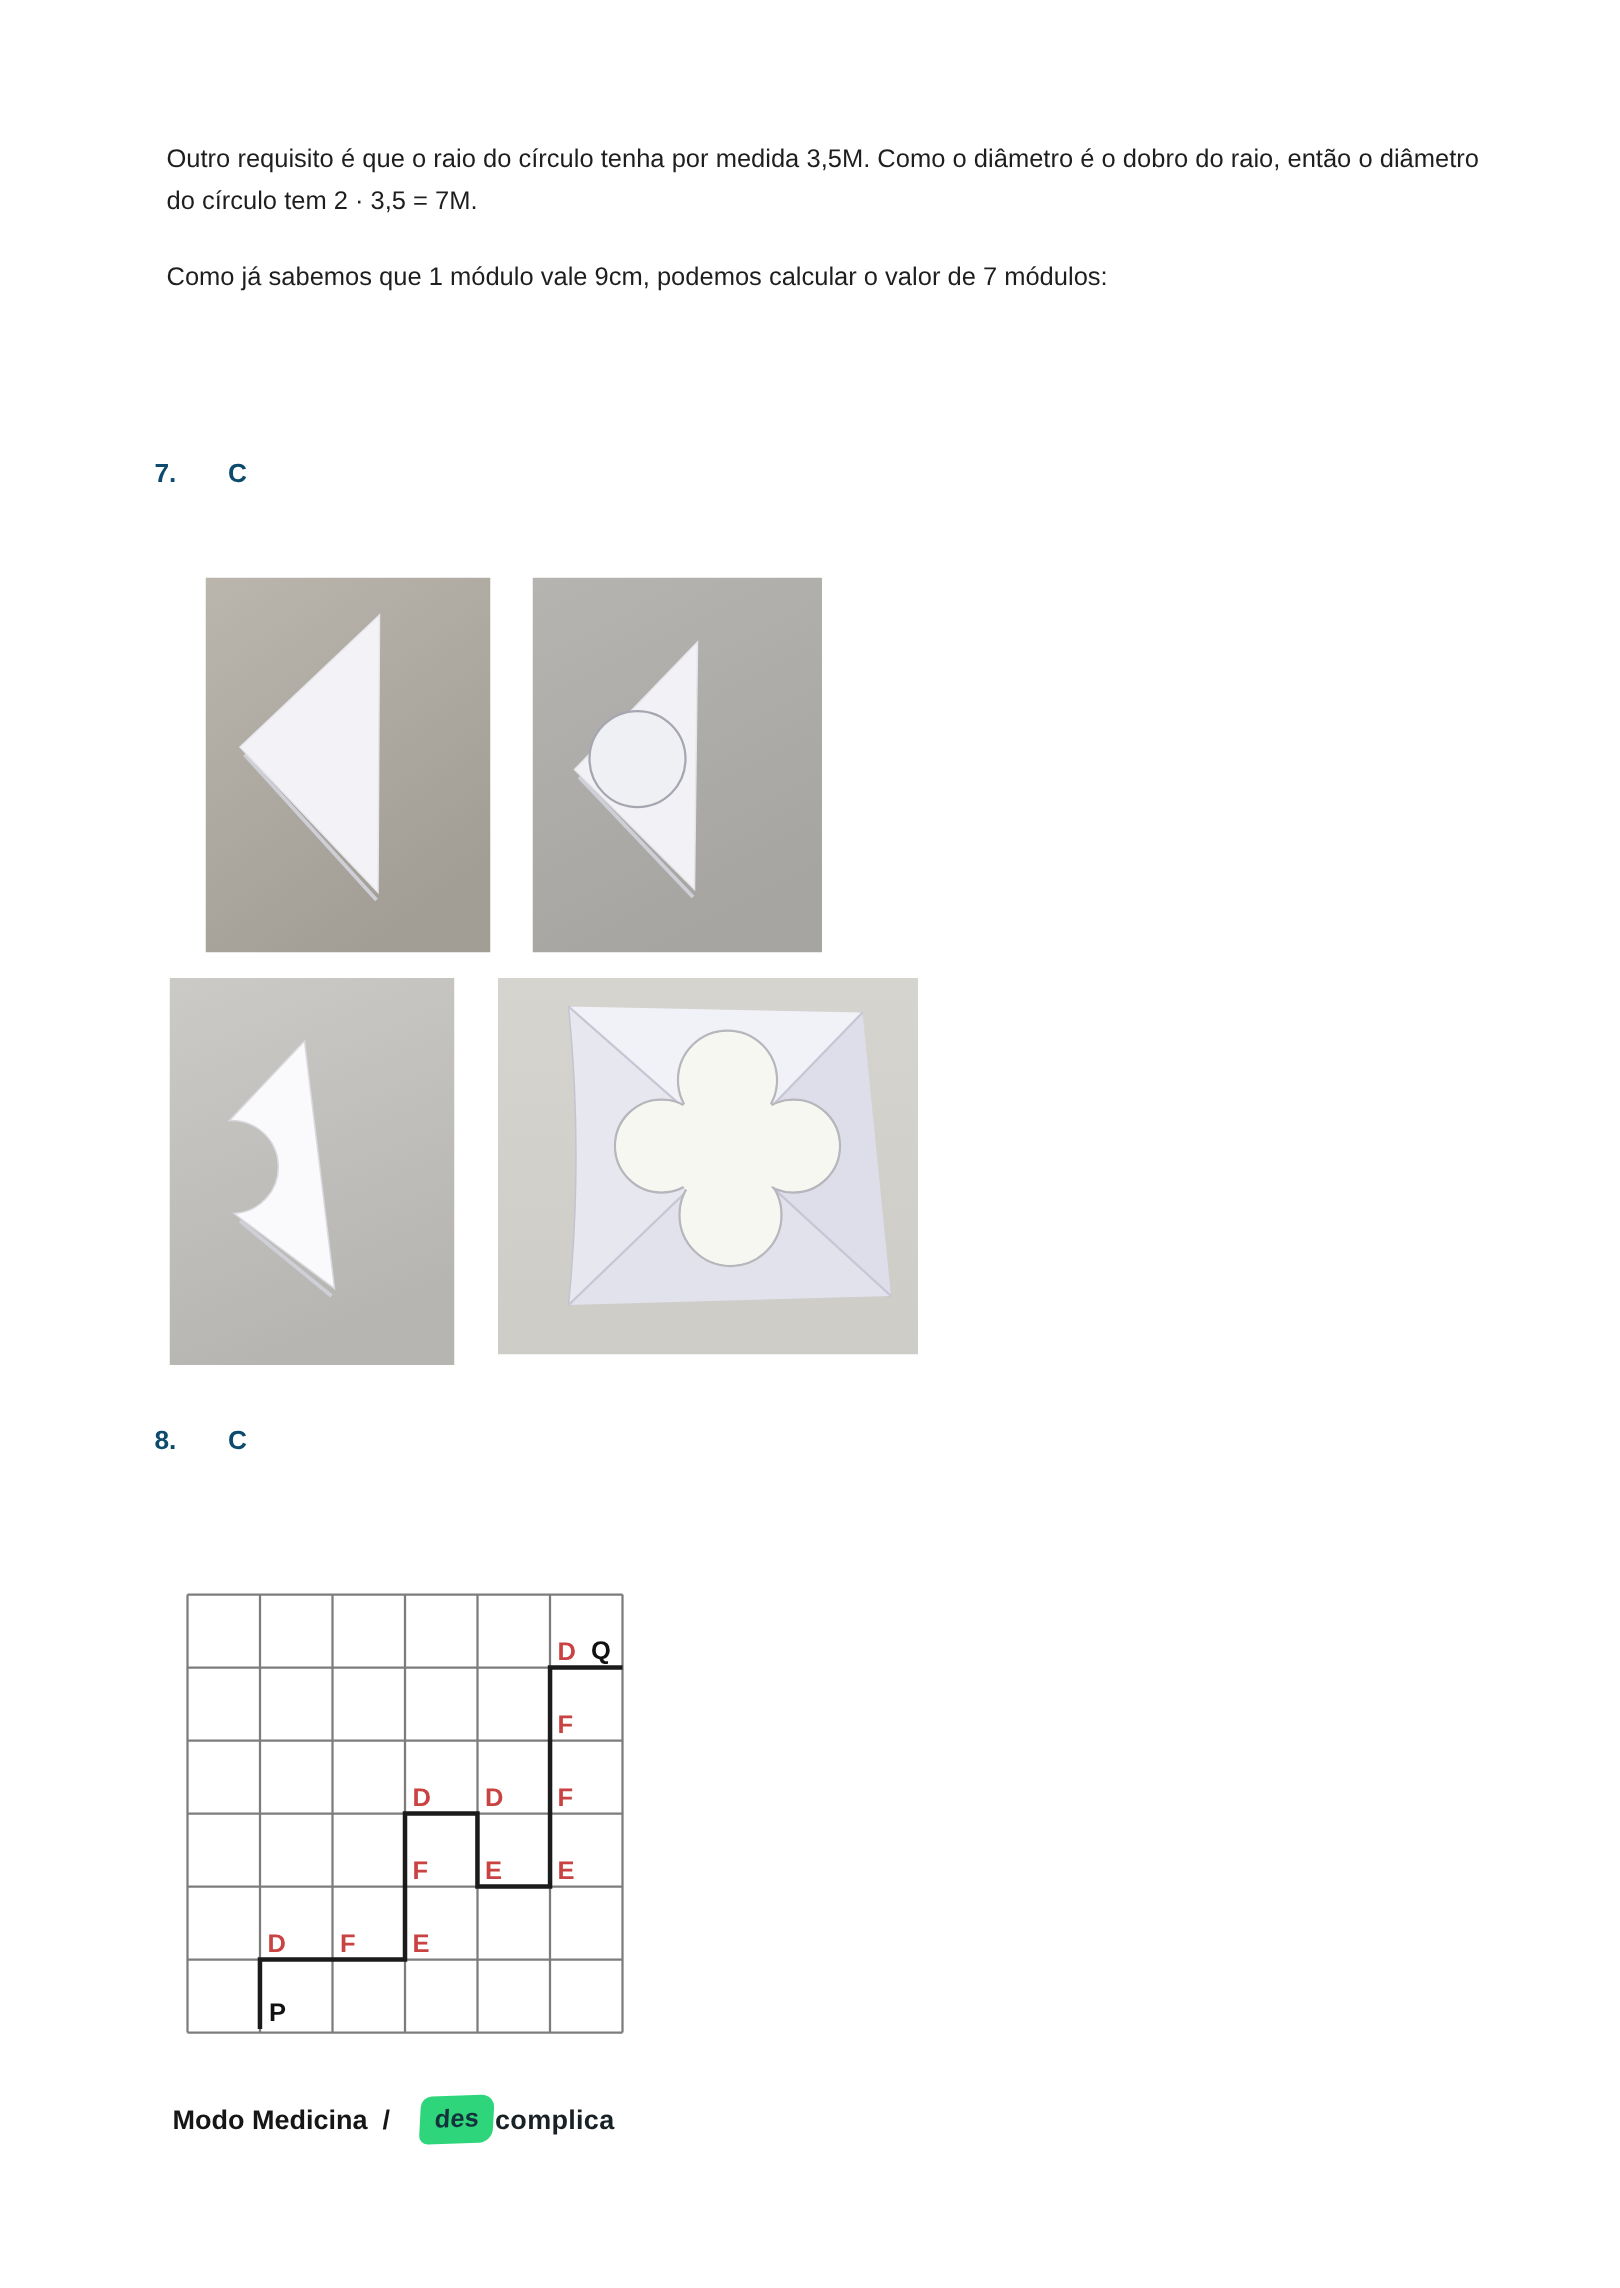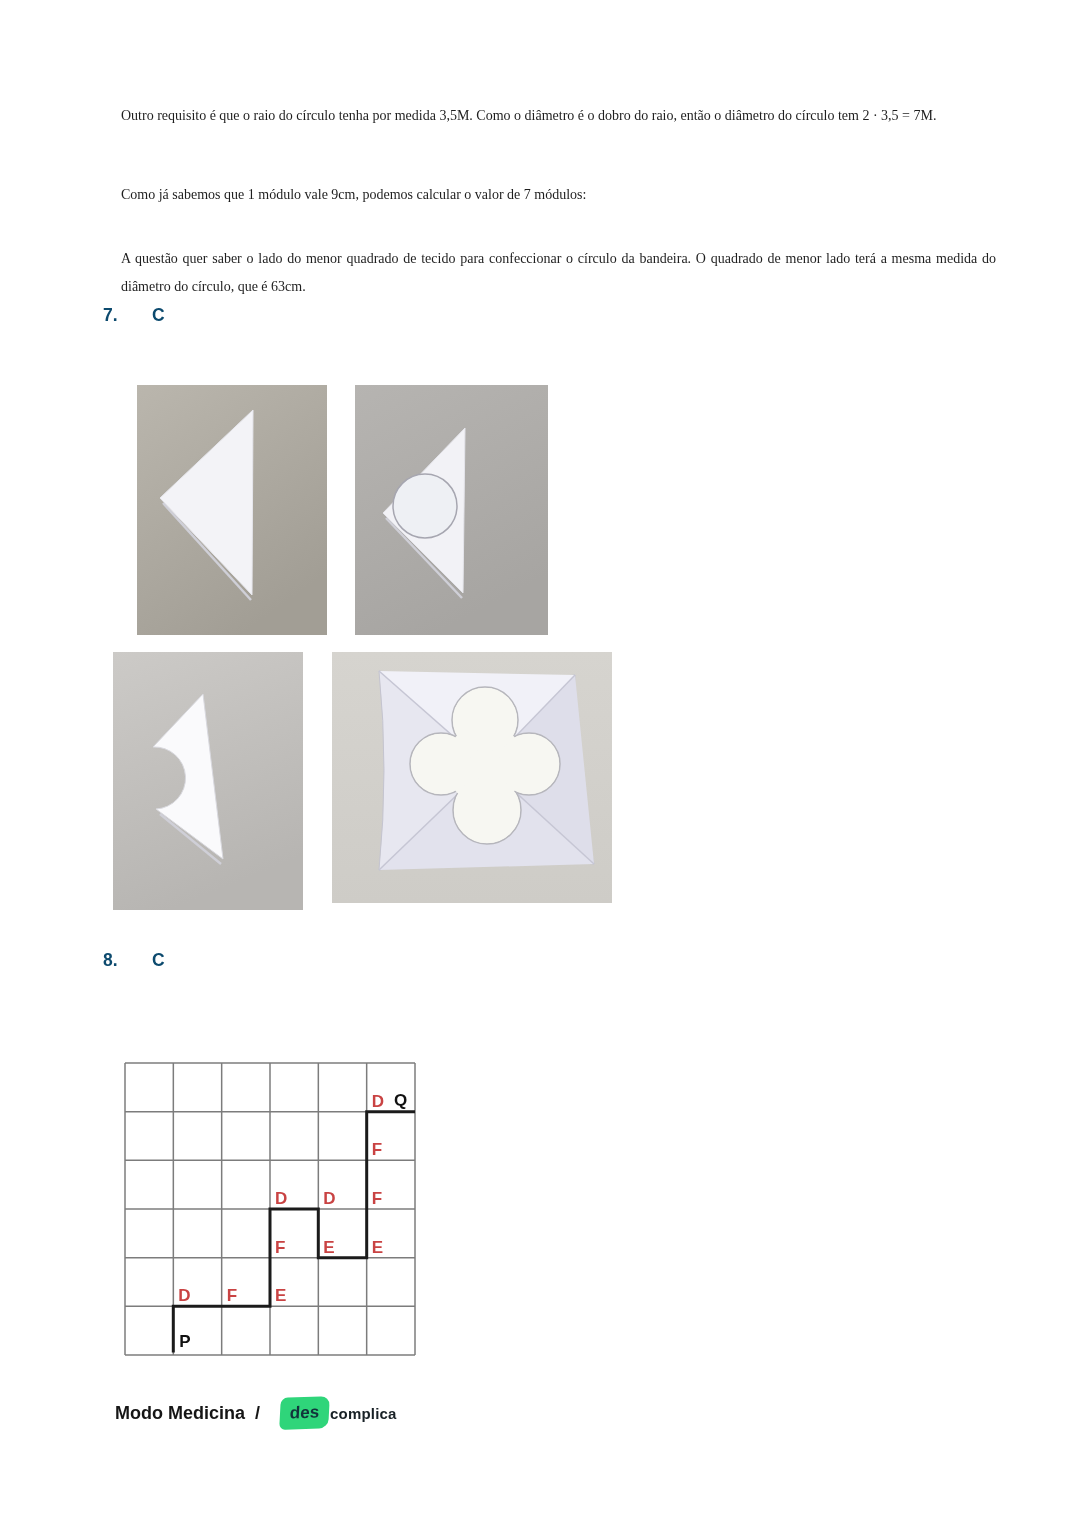--- a/index.html
+++ b/index.html
@@ -6,21 +6,21 @@
   .page{
     position:relative;
     width:1080px;height:1525px;
     background:#ffffff;
     font-family:"Liberation Sans",sans-serif;
     color:#1e1e1e;
     overflow:hidden;
   }
   .para{
     position:absolute;left:103px;width:875px;
-    margin:18px;font-size:14px;line-height:28px;color:#1e1e1e;font-family:Liberation Serif, serif;
+    margin:8px;font-size:17px;line-height:28px;color:#1e1e1e;
   }
   .justify{text-align:justify;}
   .qhead{
     position:absolute;left:103px;
     font-size:17.5px;font-weight:700;color:#0c4a6e;
   }
   .qnum{display:inline-block;width:49px;}
   .figure{position:absolute;}
   .figure svg{display:block;}
   .grid-diagram{position:absolute;left:122px;top:1060px;}
@@ -32,36 +32,35 @@
   .footer .sep{margin-left:10px;}
   .logo{display:flex;align-items:center;margin-left:20px;}
   .logo-des{
     display:flex;align-items:center;justify-content:center;
     width:49px;height:32px;
     border-radius:7px 9px 9px 6px;
     transform:skew(-3deg,-2deg);
     color:#12333b;font-size:17px;font-weight:700;
   }
   .logo-rest{
-    margin-left:1px;color:#182126;font-size:15px;font-weight:700;
+    margin-left:1px;color:#182126;font-size:18px;font-weight:700;
     letter-spacing:0.2px;
   }
 </style>
 </head>
 <body>
 
 <div class="page">
 
   <p class="para justify" style="top:84px">Outro requisito é que o raio do círculo tenha por medida 3,5M. Como o diâmetro é o dobro do raio, então o diâmetro do círculo tem 2 · 3,5 = 7M.</p>
 
   <div class="para" style="top:163px">
     <div>Como já sabemos que 1 módulo vale 9cm, podemos calcular o valor de 7 módulos:</div>
   </div>
 
-  <p class="para justify" style="top:227px">A questão quer saber o lado do menor quadrado de tecido para confeccionar o círculo da bandeira. O quadrado de menor lado terá a mesma medida do diâmetro do círculo, que é 63cm.</p>
 
   <div class="qhead" style="top:305px">
     <span class="qnum">7.</span><span>C</span>
   </div>
 
   <div class="figure" style="left:137px;top:385px">
     <svg width="190" height="250" viewBox="0 0 190 250">
       <defs>
         <linearGradient id="g1" x1="0" y1="0" x2="0.55" y2="1">
           <stop offset="0" stop-color="#bab6ad"></stop>

